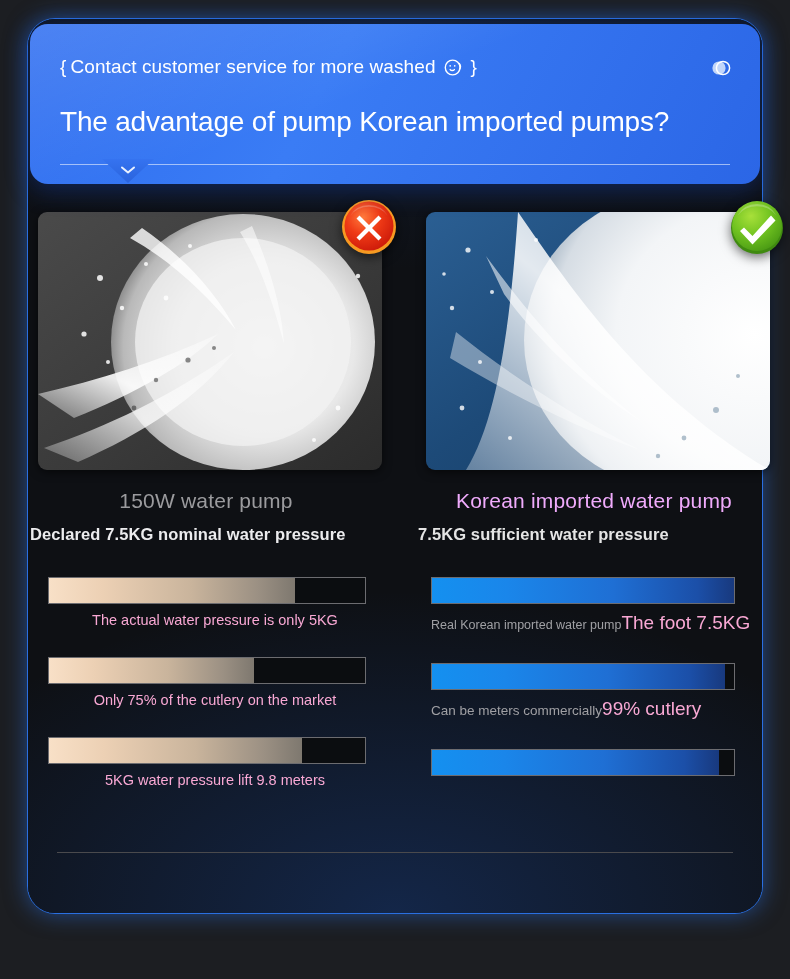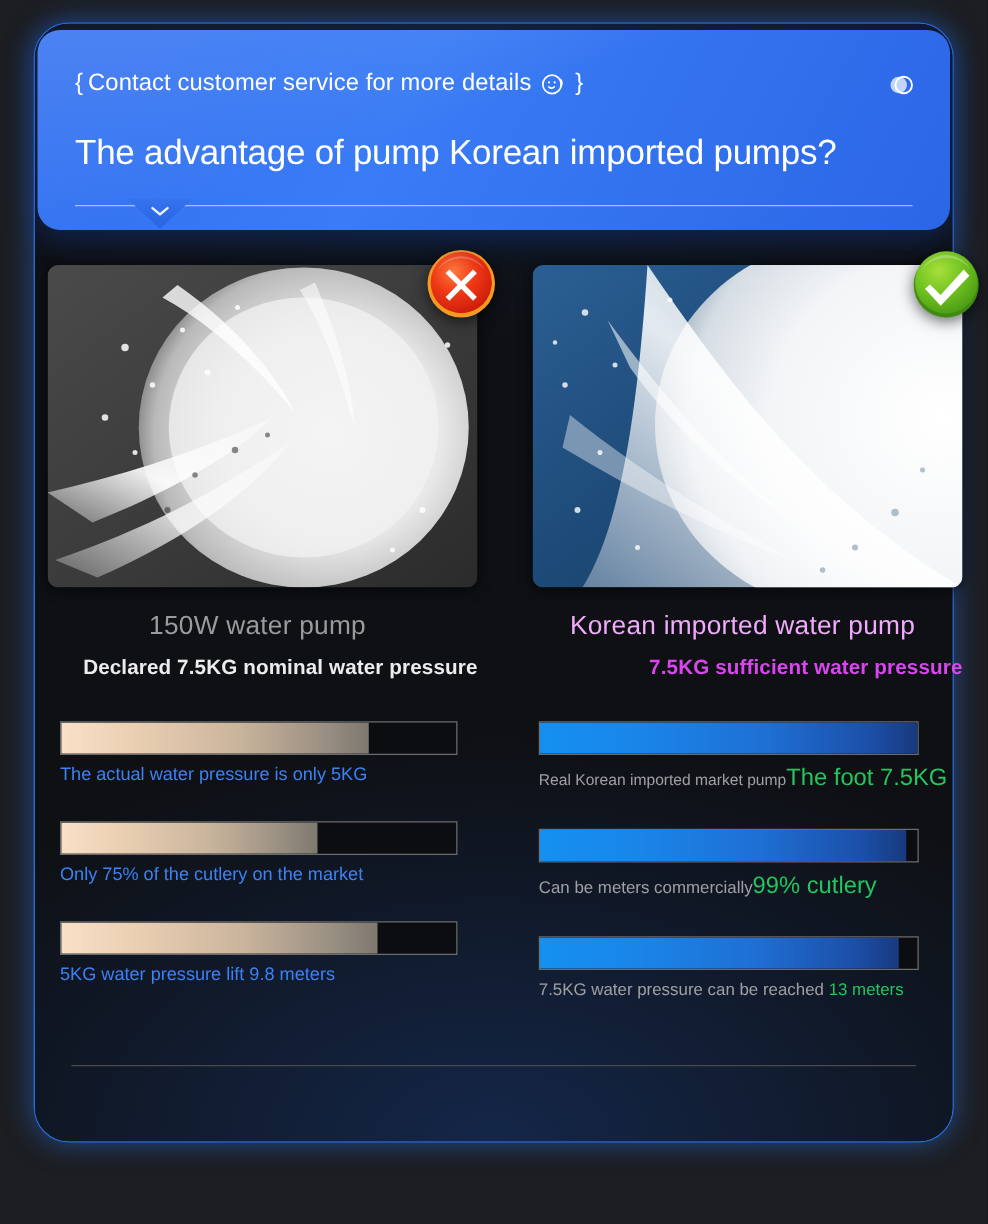--- a/index.html
+++ b/index.html
@@ -110,25 +110,25 @@
   }
 
   .pump-name {
     text-align: center; margin-top: 19px;
     font-size: 21px; font-weight: 400; letter-spacing: .2px;
   }
   .pump-name.bad  { color: #9b9b9e; }
   .pump-name.good { color: #f0abfc; }
 
   .pump-claim {
-    text-align: right; margin-top: 12px;
+    text-align: left; margin-top: 12px;
     font-size: 16.5px; font-weight: 700; letter-spacing: .1px;
   }
   .pump-claim.bad  { color: #ececee; }
-  .pump-claim.good { color: #d946ef; }
+  .pump-claim.good { color: #e5e5e5; }
 
   
   .bars { margin-top: 33px; }
   .bar-block { margin-bottom: 29px; }
   .bar-block:last-child { margin-bottom: 0; }
 
   .track {
     position: relative;
     height: 27px;
     border: 1px solid #6c6c70;
@@ -143,24 +143,24 @@
     background: linear-gradient(90deg, #f8e0c7 0%, #ecd0b4 22%, #c9b49c 58%, #9b9083 85%, #7e786f 100%);
   }
   .fill.cool {
     background: linear-gradient(90deg, #1490f0 0%, #1a86ea 25%, #1f6fd4 60%, #1b4fa8 88%, #18397e 100%);
   }
 
   .bar-label {
     margin-top: 8px;
     font-size: 14.5px; white-space: nowrap;
   }
-  .bar-left .bar-label { margin-left: 18px; color: #3b82f6; }
+  .bar-left .bar-label { margin-left: 18px; color: #f9a8d4; text-align: center; }
   .bar-right .bar-label { margin-left: 13px; color: #a0a0a4; font-size: 13.5px; }
   .bar-right .bar-label.lead-small { font-size: 12.5px; }
-  .hl { color: #22c55e; }
+  .hl { color: #f9a8d4; }
   .hl.bigger { font-size: 19px; font-weight: 400; }
 
   .footer-rule {
     position: absolute; left: 57px; top: 852px;
     width: 676px; height: 1px;
     background: #4a4a4d; z-index: 2;
   }
 </style>
 </head>
 <body>
@@ -168,21 +168,21 @@
 <div class="stage">
   <div class="outer-card">
     <div class="outer-inner"></div>
   </div>
 
   <div class="header-panel">
     <div class="header-sheen"></div>
 
     <div class="hdr-sub">
       <span>{</span>
-      <span>Contact customer service for more details</span>
+      <span>Contact customer service for more washed</span>
       <span class="smiley-icon">
         <svg viewBox="0 0 24 24" fill="none" stroke="#ffffff" stroke-width="1.6" stroke-linecap="round">
           <circle cx="11" cy="12" r="8.4"></circle>
           <circle cx="8.2" cy="10.2" r=".95" fill="#ffffff" stroke="none"></circle>
           <circle cx="13.4" cy="10.2" r=".95" fill="#ffffff" stroke="none"></circle>
           <path d="M8.2 14.4c1 1.4 3.7 1.4 4.8 0"></path>
           <path d="M18.6 7.4c1.7 1.6 1.9 4.6.4 6.6"></path>
         </svg>
       </span>
       <span>}</span>
@@ -365,37 +365,34 @@
 
       <div class="pump-name good">Korean imported water pump</div>
       <div class="pump-claim good">7.5KG sufficient water pressure</div>
 
       <div class="bars">
         <div class="bar-block bar-right">
           <div class="track">
             <div class="fill cool" style="width: 100%;"></div>
           </div>
           <div class="bar-label lead-small">
-            <span>Real Korean imported market pump</span><span class="hl bigger">The foot 7.5KG</span>
+            <span>Real Korean imported water pump</span><span class="hl bigger">The foot 7.5KG</span>
           </div>
         </div>
         <div class="bar-block bar-right">
           <div class="track">
             <div class="fill cool" style="width: 97%;"></div>
           </div>
           <div class="bar-label">
             <span>Can be meters commercially</span><span class="hl bigger">99% cutlery</span>
           </div>
         </div>
         <div class="bar-block bar-right">
           <div class="track">
             <div class="fill cool" style="width: 95%;"></div>
           </div>
-          <div class="bar-label">
-            <span>7.5KG water pressure can be reached</span>&nbsp;<span class="hl">13 meters</span>
-          </div>
         </div>
       </div>
     </div>
   </div>
 
   <div class="footer-rule"></div>
 </div>
 
 </body></html>

